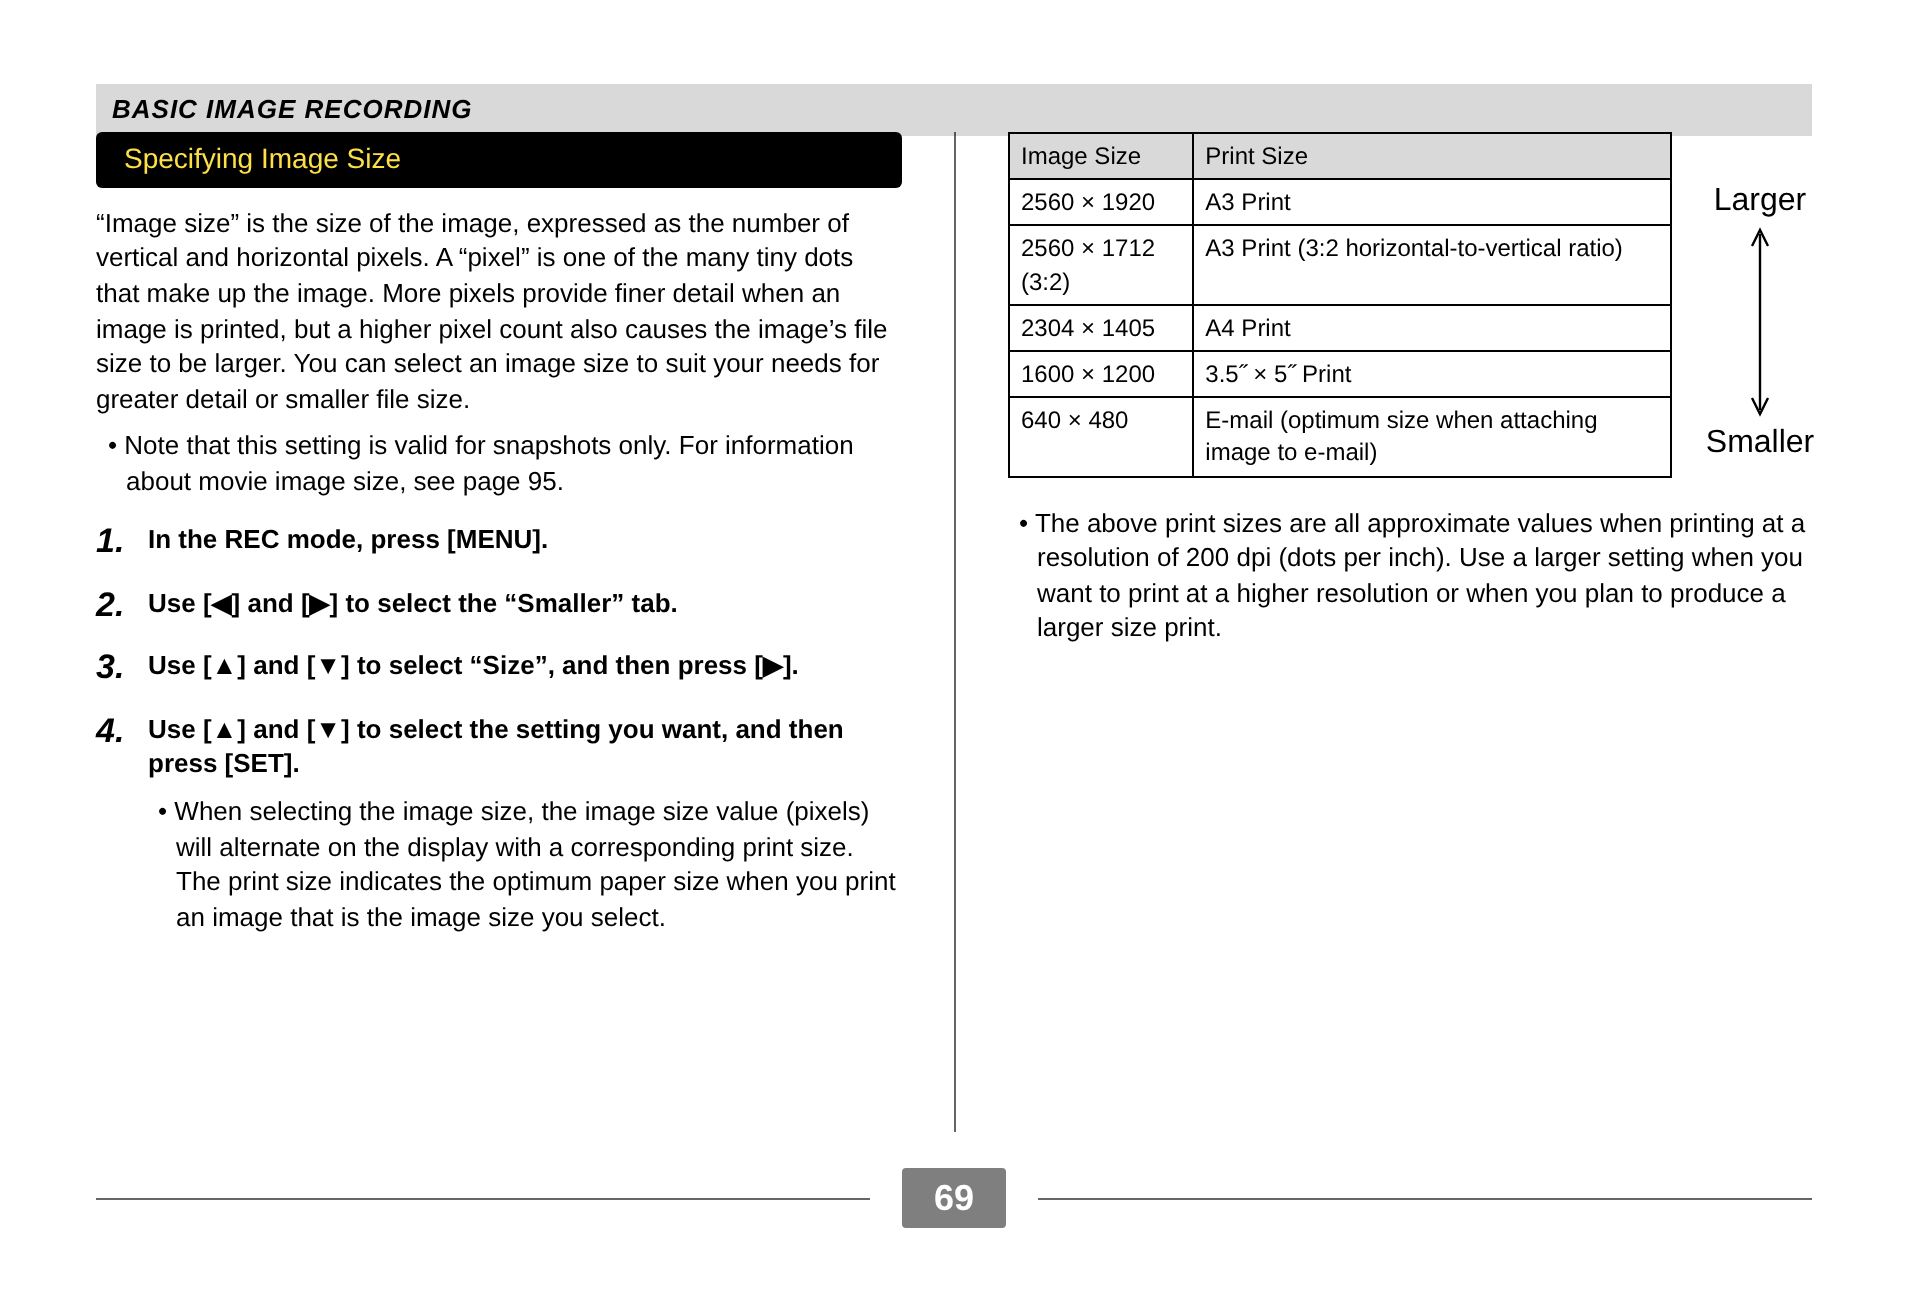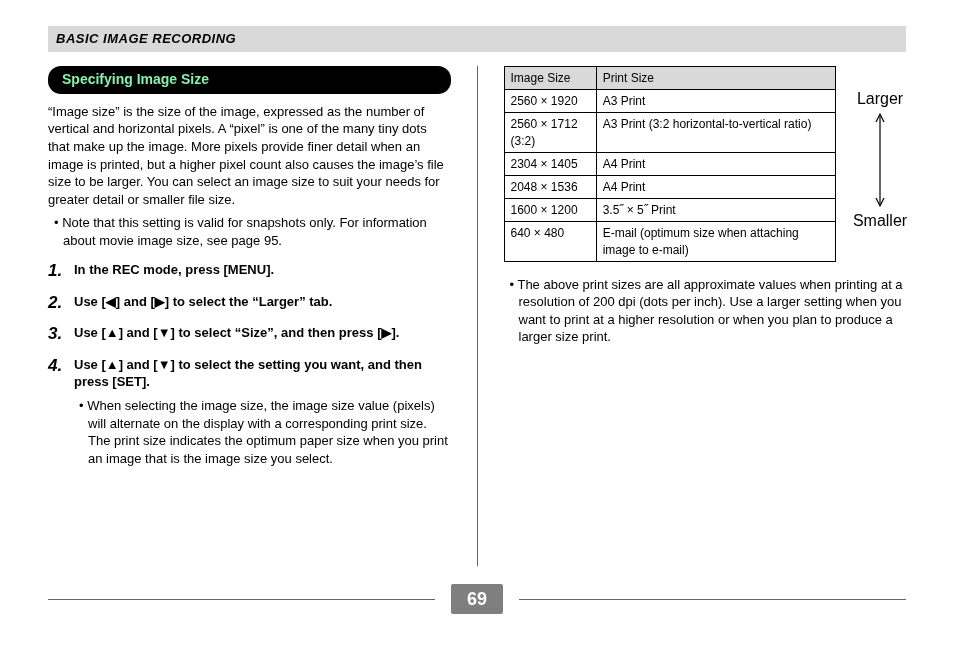--- a/index.html
+++ b/index.html
@@ -7,54 +7,54 @@
   width:954px;height:646px;
   background:#fff;
   font-family:Arial,Helvetica,sans-serif;
   color:#000;
   font-size:13px;
   line-height:1.35;
   position:relative;
   box-sizing:border-box;
 }
 .hdr{
-  position:absolute;left:48px;right:48px;top:26px;
+  position:absolute;left:48px;right:48px;top:42px;
   background:#d9d9d9;
   padding:4px 8px;
   font-weight:bold;
   font-style:italic;
   font-size:13px;
   letter-spacing:.5px;
 }
 .cols{position:absolute;left:48px;right:48px;top:66px;bottom:80px;display:flex;gap:24px}
 .col{flex:1 1 0;min-width:0}
 .divider{width:1px;background:#000;opacity:.6;margin:0 2px}
 .section-pill{
-  background:#000;color:#86efac;
-  border-radius:13px;
+  background:#000;color:#fde047;
+  border-radius:3px;
   padding:4px 14px 5px;
-  font-weight:bold;
+  font-weight:normal;
   font-size:14px;
   margin-bottom:9px;
   display:block;
 }
 .para{margin:4px 0 6px 0}
 .bullet{padding-left:12px;text-indent:-9px;margin:0 0 6px 3px}
 .bullet::before{content:"\2022  "}
 ol.steps{list-style:none;margin:12px 0 0 0;padding:0;counter-reset:step}
 ol.steps>li{counter-increment:step;margin:0 0 14px 0;padding-left:26px;position:relative;font-weight:bold}
 ol.steps>li::before{
   content:counter(step)".";
   position:absolute;left:0;top:-1px;
   font-weight:bold;font-style:italic;font-size:17px;
 }
 ol.steps .sub{font-weight:normal;padding-left:14px;text-indent:-9px;margin-top:6px}
 ol.steps .sub::before{content:"\2022  "}
 
-.tblwrap{display:flex;align-items:flex-start;gap:18px;margin-bottom:14px}
+.tblwrap{display:flex;align-items:center;gap:18px;margin-bottom:14px}
 table.sz{border-collapse:collapse;width:100%;font-size:12px}
 table.sz th,table.sz td{border:1px solid #000;padding:3px 6px;text-align:left;vertical-align:top}
 table.sz th{background:#d9d9d9;font-weight:normal}
 .scale{width:52px;display:flex;flex-direction:column;align-items:center;justify-content:space-between;font-size:16px;padding:22px 0 4px}
 .arrow{flex:1;display:flex;align-items:center;justify-content:center}
 .arrow svg{height:100%}
 
 .pagewrap{
   position:absolute;left:48px;right:48px;bottom:30px;height:34px;
   display:flex;align-items:center;gap:16px;
@@ -70,21 +70,21 @@
 
 <div class="hdr">BASIC IMAGE RECORDING</div>
 
 <div class="cols">
   <div class="col">
     <span class="section-pill">Specifying Image Size</span>
     <p class="para">“Image size” is the size of the image, expressed as the number of vertical and horizontal pixels. A “pixel” is one of the many tiny dots that make up the image. More pixels provide finer detail when an image is printed, but a higher pixel count also causes the image’s file size to be larger. You can select an image size to suit your needs for greater detail or smaller file size.</p>
     <p class="bullet">Note that this setting is valid for snapshots only. For information about movie image size, see page 95.</p>
     <ol class="steps">
       <li><span>In the REC mode, press [MENU].</span></li>
-      <li><span>Use [◀] and [▶] to select the “Larger” tab.</span></li>
+      <li><span>Use [◀] and [▶] to select the “Smaller” tab.</span></li>
       <li><span>Use [▲] and [▼] to select “Size”, and then press [▶].</span></li>
       <li>
         <span>Use [▲] and [▼] to select the setting you want, and then press [SET].</span>
         <div class="sub">When selecting the image size, the image size value (pixels) will alternate on the display with a corresponding print size. The print size indicates the optimum paper size when you print an image that is the image size you select.</div>
       </li>
     </ol>
   </div>
 
   <div class="divider"></div>
 
@@ -99,24 +99,20 @@
         <tr>
               <td>2560 × 1920</td>
               <td>A3 Print</td>
             </tr>
         <tr>
               <td>2560 × 1712 (3:2)</td>
               <td>A3 Print (3:2 horizontal-to-vertical ratio)</td>
             </tr>
         <tr>
               <td>2304 × 1405</td>
-              <td>A4 Print</td>
-            </tr>
-        <tr>
-              <td>2048 × 1536</td>
               <td>A4 Print</td>
             </tr>
         <tr>
               <td>1600 × 1200</td>
               <td>3.5˝ × 5˝ Print</td>
             </tr>
         <tr>
               <td>640 × 480</td>
               <td>E-mail (optimum size when attaching image to e-mail)</td>
             </tr>

